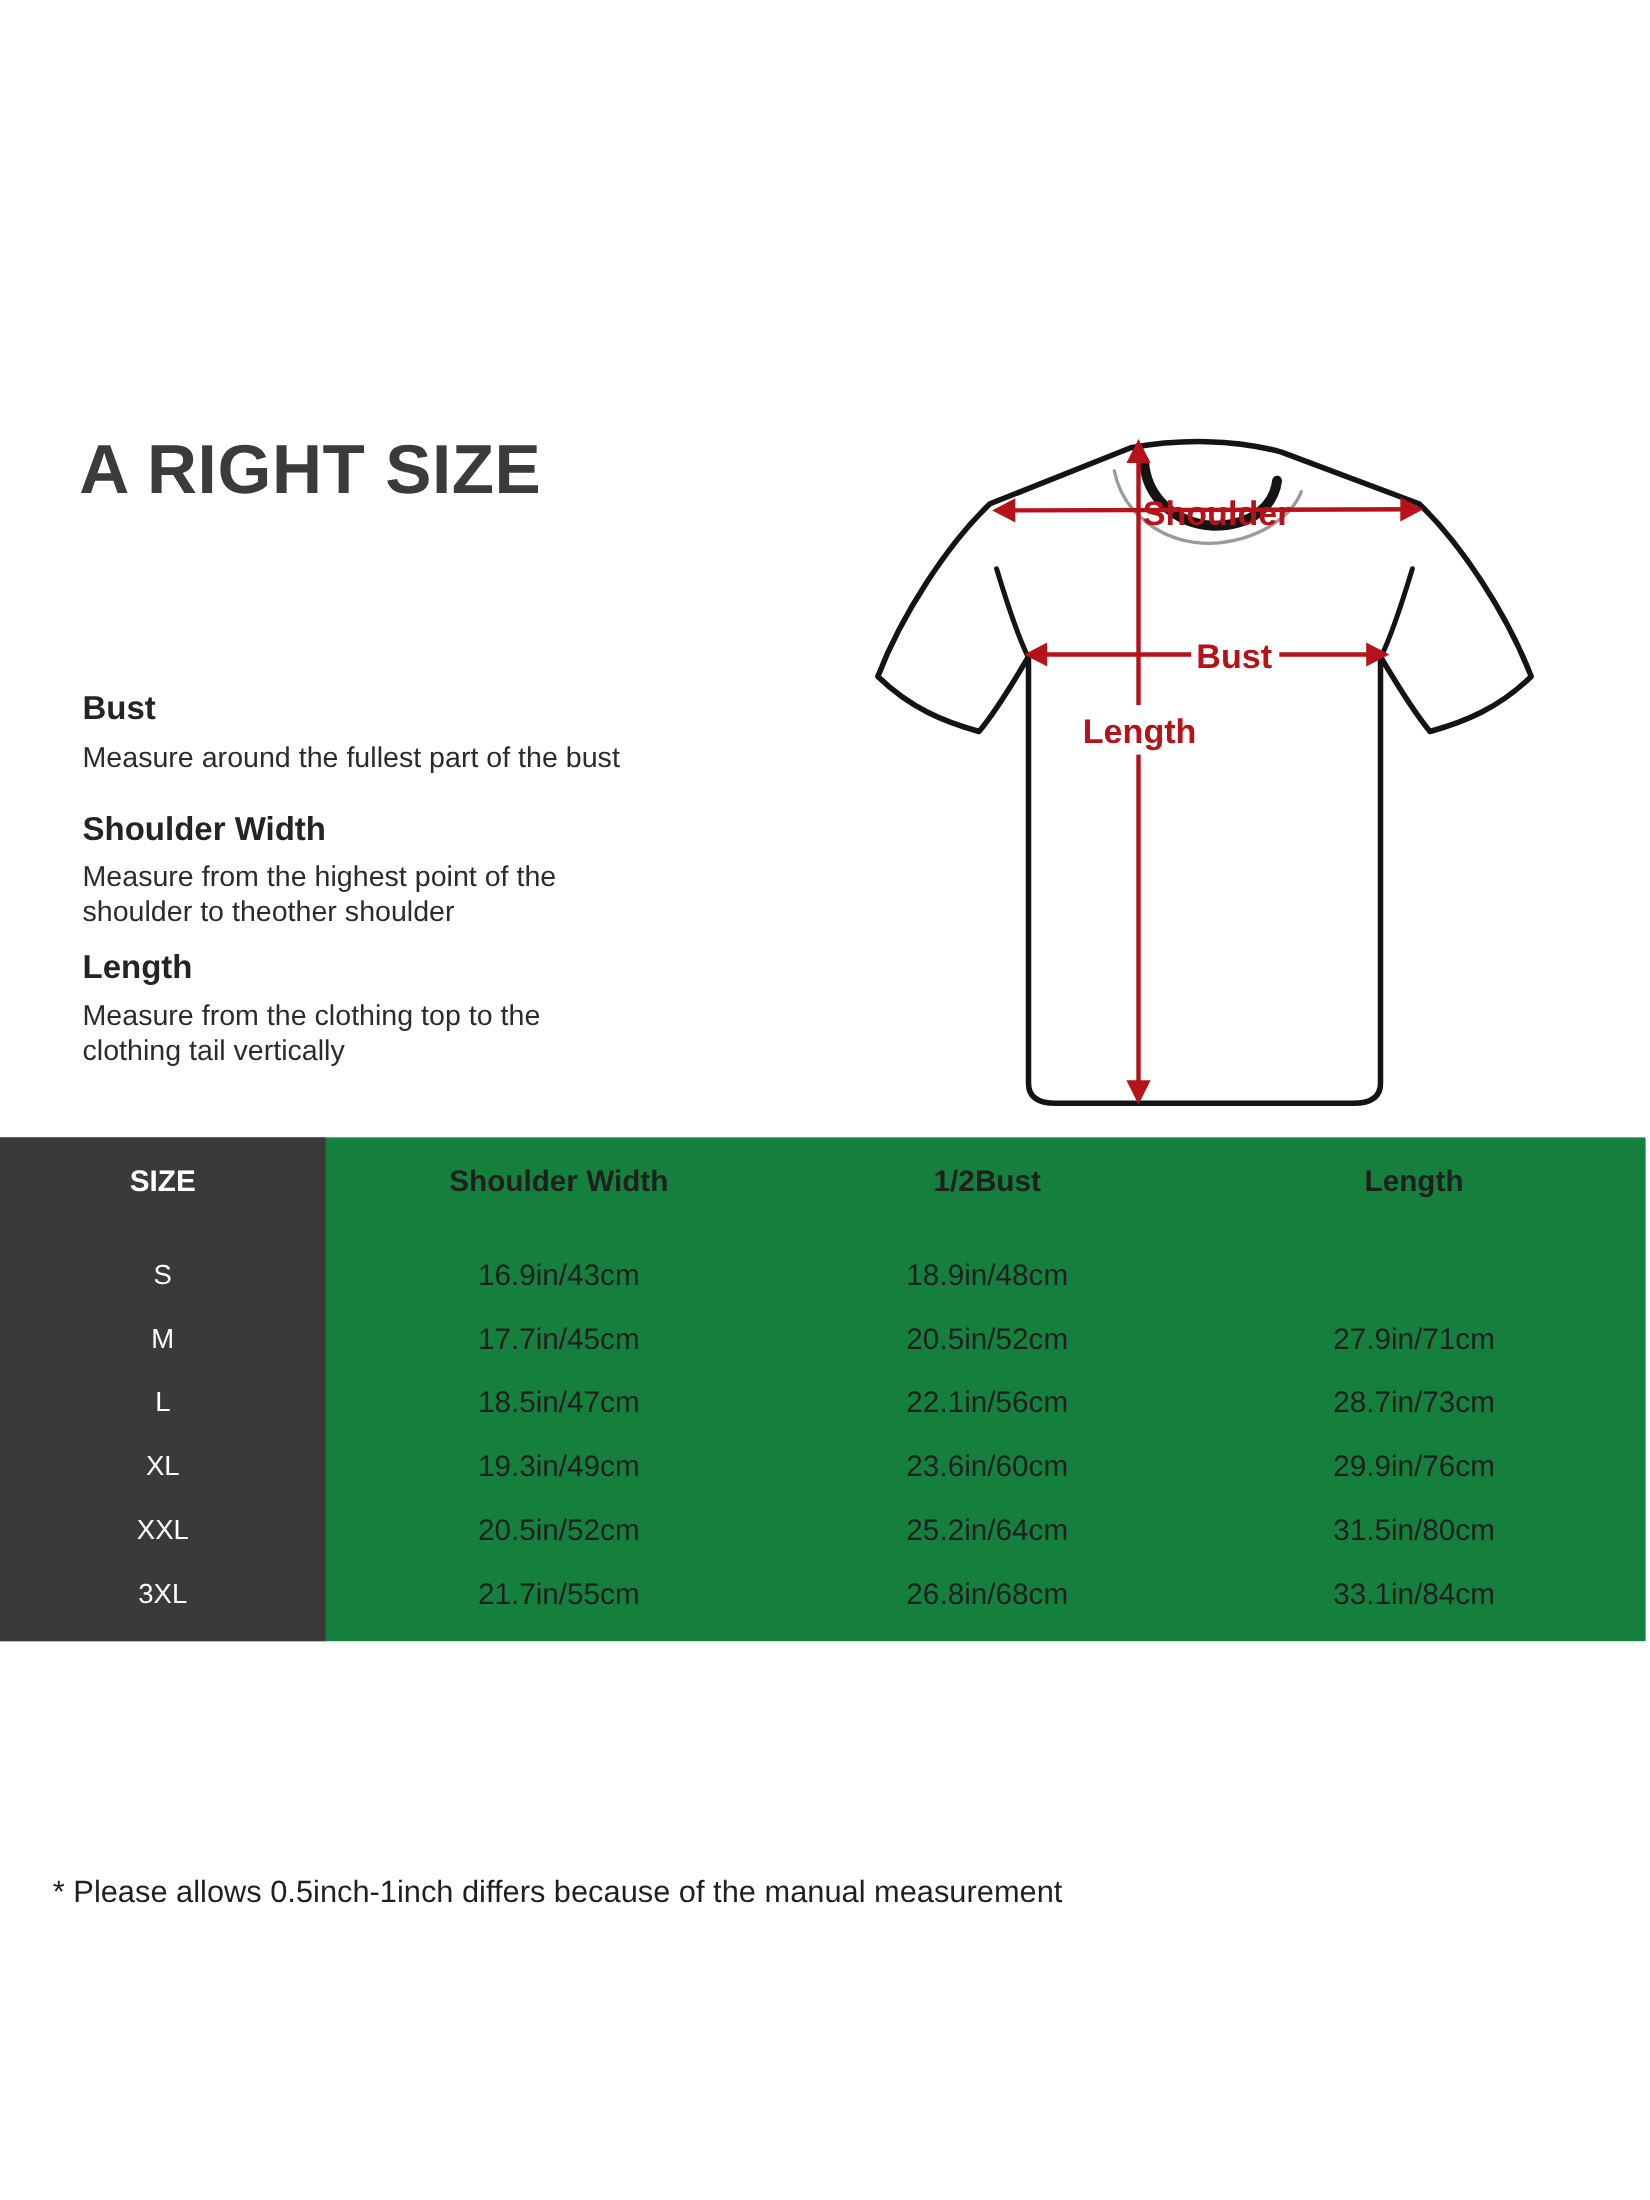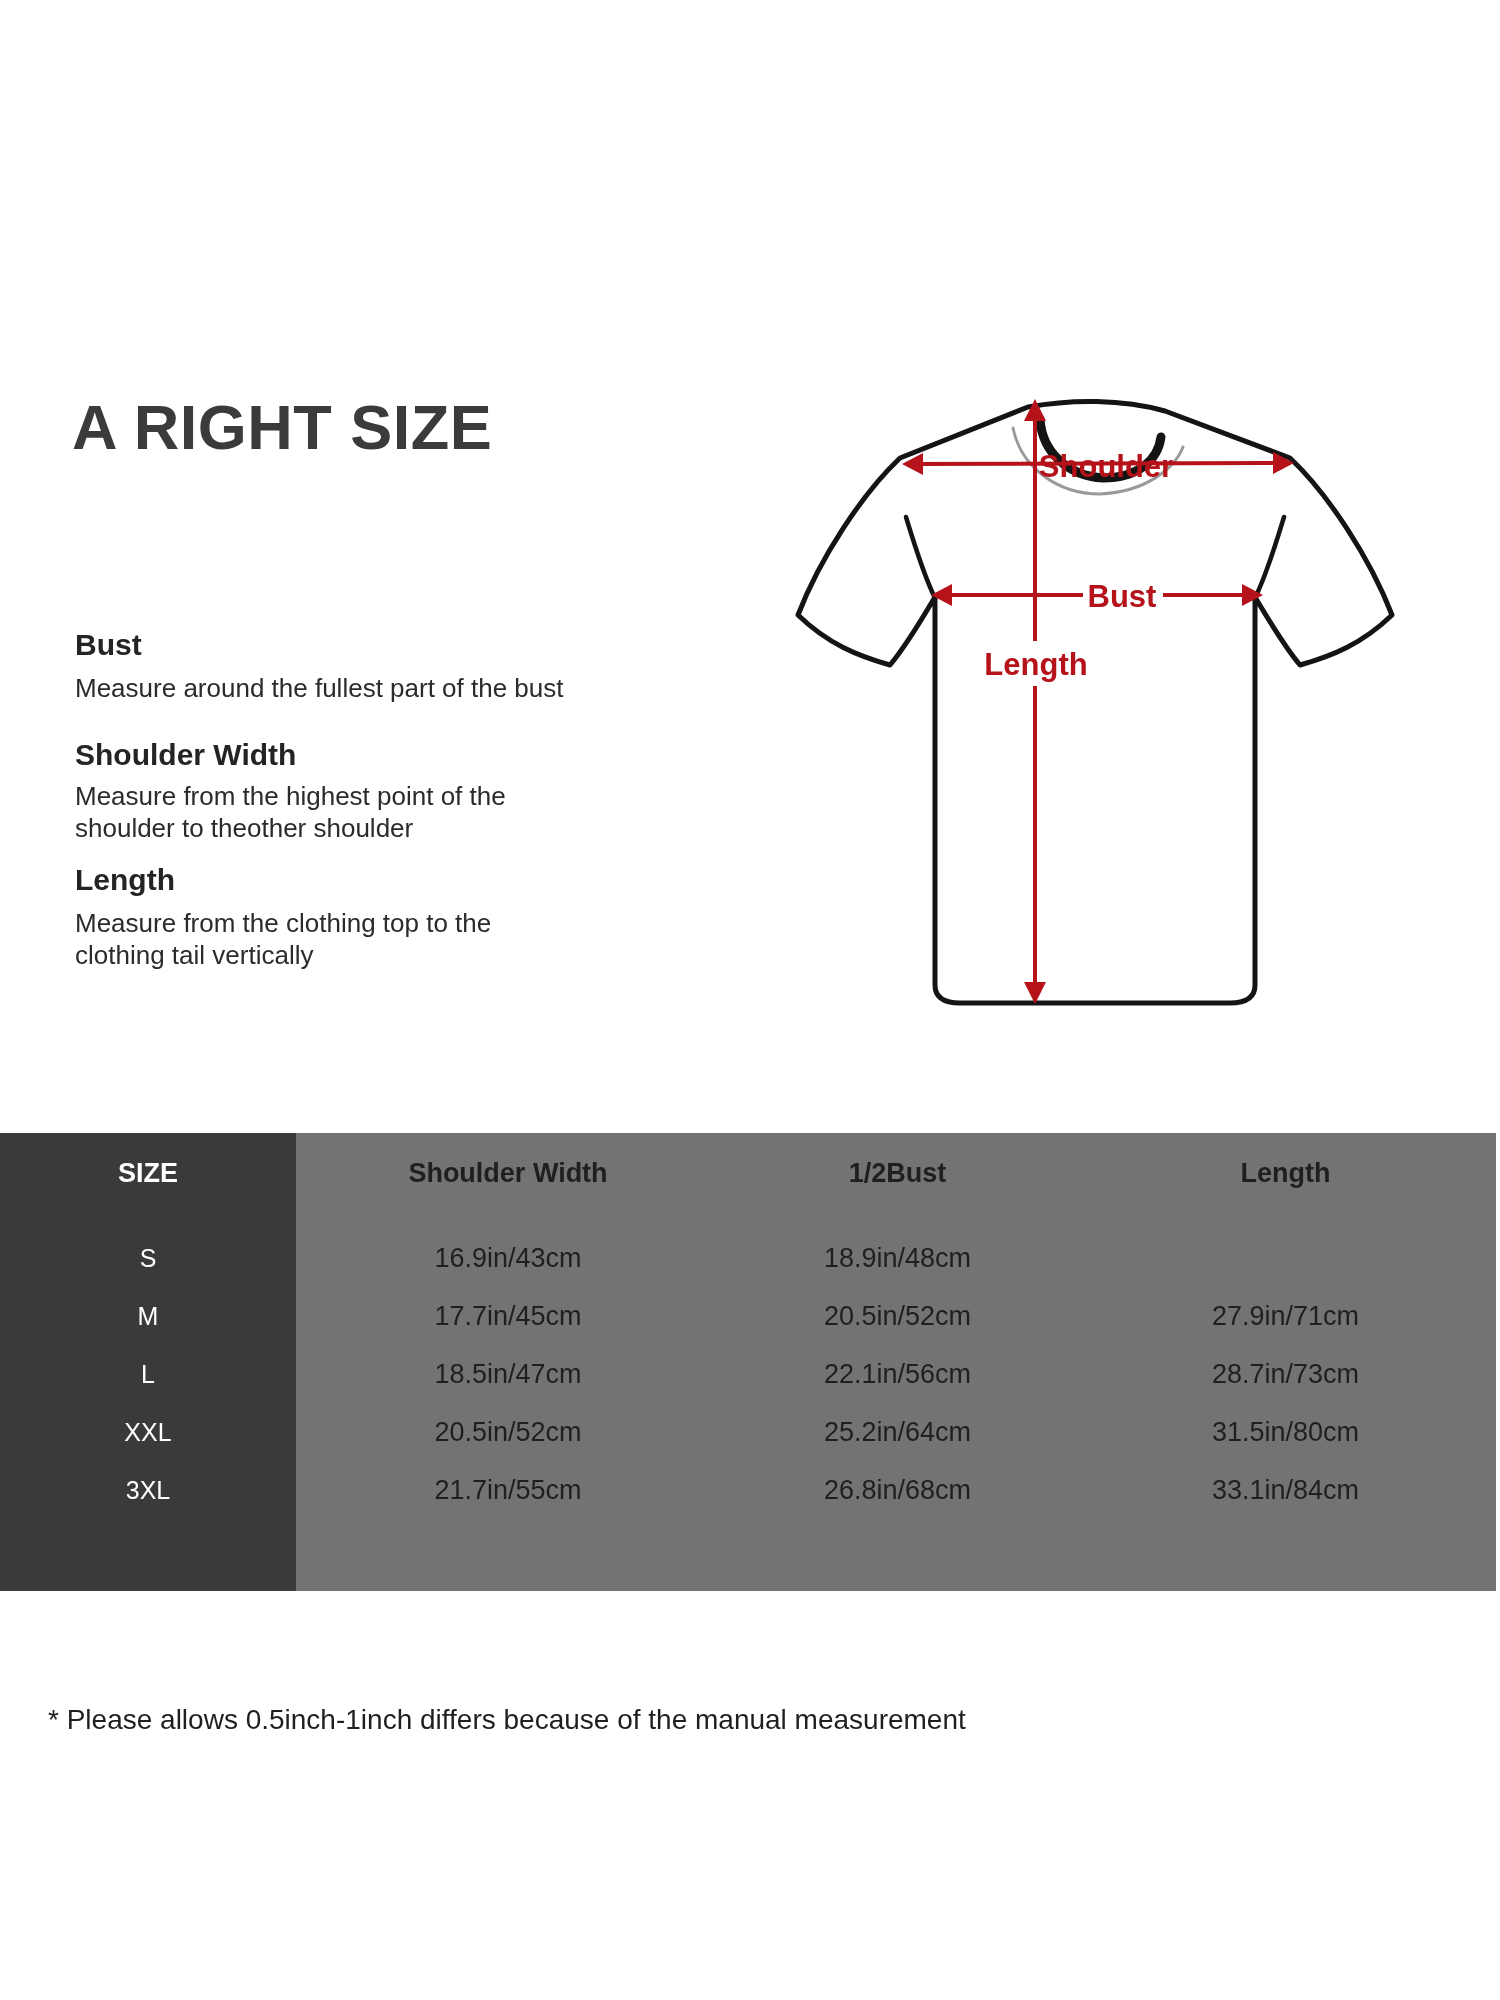--- a/index.html
+++ b/index.html
@@ -38,22 +38,22 @@
   .red-line { stroke: #b5121a; stroke-width: 4; }
   .red-head { fill: #b5121a; }
   .red-label {
     fill: #b5121a; font-family: "Liberation Sans", sans-serif;
     font-size: 31px; font-weight: bold; text-anchor: middle;
   }
   .label-mask { fill: #ffffff; }
 
   
   .size-table {
-    position: absolute; left: 0; top: 1133px;
-    width: 1496px; height: 458px; background: #737373;
+    position: absolute; left: 0; top: 1034px;
+    width: 1496px; height: 458px; background: #15803d;
   }
   .size-panel {
     position: absolute; left: 0; top: 0; width: 296px; height: 458px;
     background: #3a3a3a;
   }
   .t-row {
     position: relative;
     display: grid; grid-template-columns: 296px 424px 355px 421px;
     align-items: center;
   }
@@ -154,20 +154,26 @@
       <div class="cell">20.5in/52cm</div>
       <div class="cell">27.9in/71cm</div>
     </div>
     <div class="t-row">
       <div class="cell size-col">L</div>
       <div class="cell">18.5in/47cm</div>
       <div class="cell">22.1in/56cm</div>
       <div class="cell">28.7in/73cm</div>
     </div>
     <div class="t-row">
+      <div class="cell size-col">XL</div>
+      <div class="cell">19.3in/49cm</div>
+      <div class="cell">23.6in/60cm</div>
+      <div class="cell">29.9in/76cm</div>
+    </div>
+    <div class="t-row">
       <div class="cell size-col">XXL</div>
       <div class="cell">20.5in/52cm</div>
       <div class="cell">25.2in/64cm</div>
       <div class="cell">31.5in/80cm</div>
     </div>
     <div class="t-row">
       <div class="cell size-col">3XL</div>
       <div class="cell">21.7in/55cm</div>
       <div class="cell">26.8in/68cm</div>
       <div class="cell">33.1in/84cm</div>

